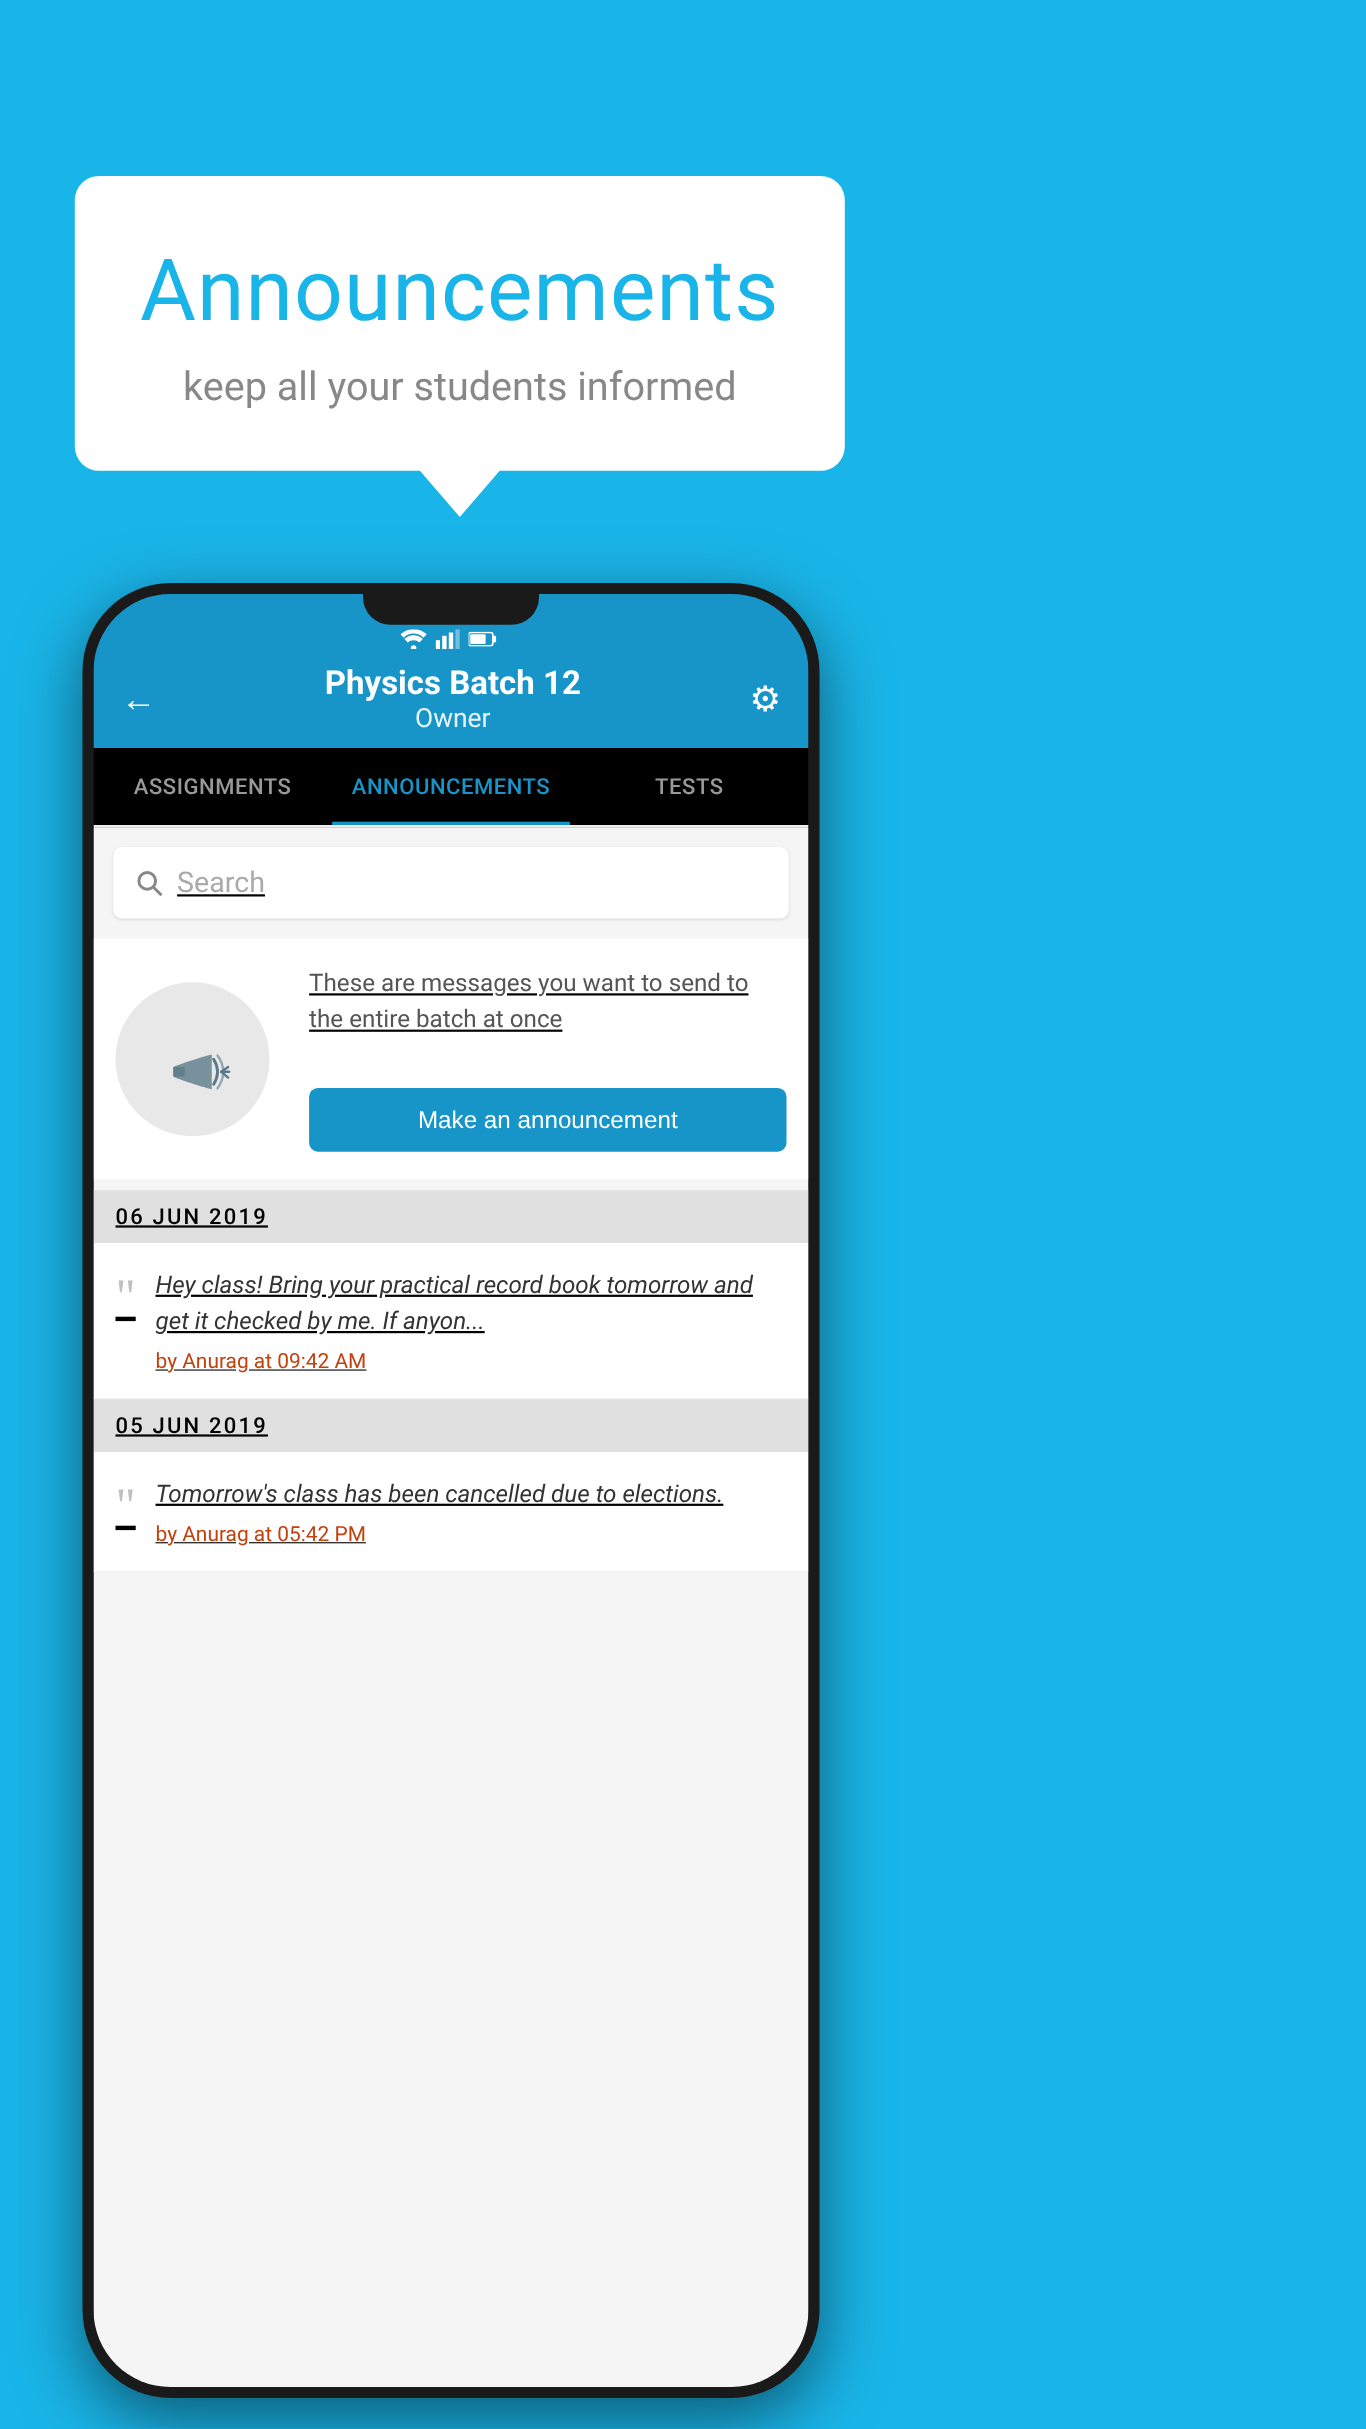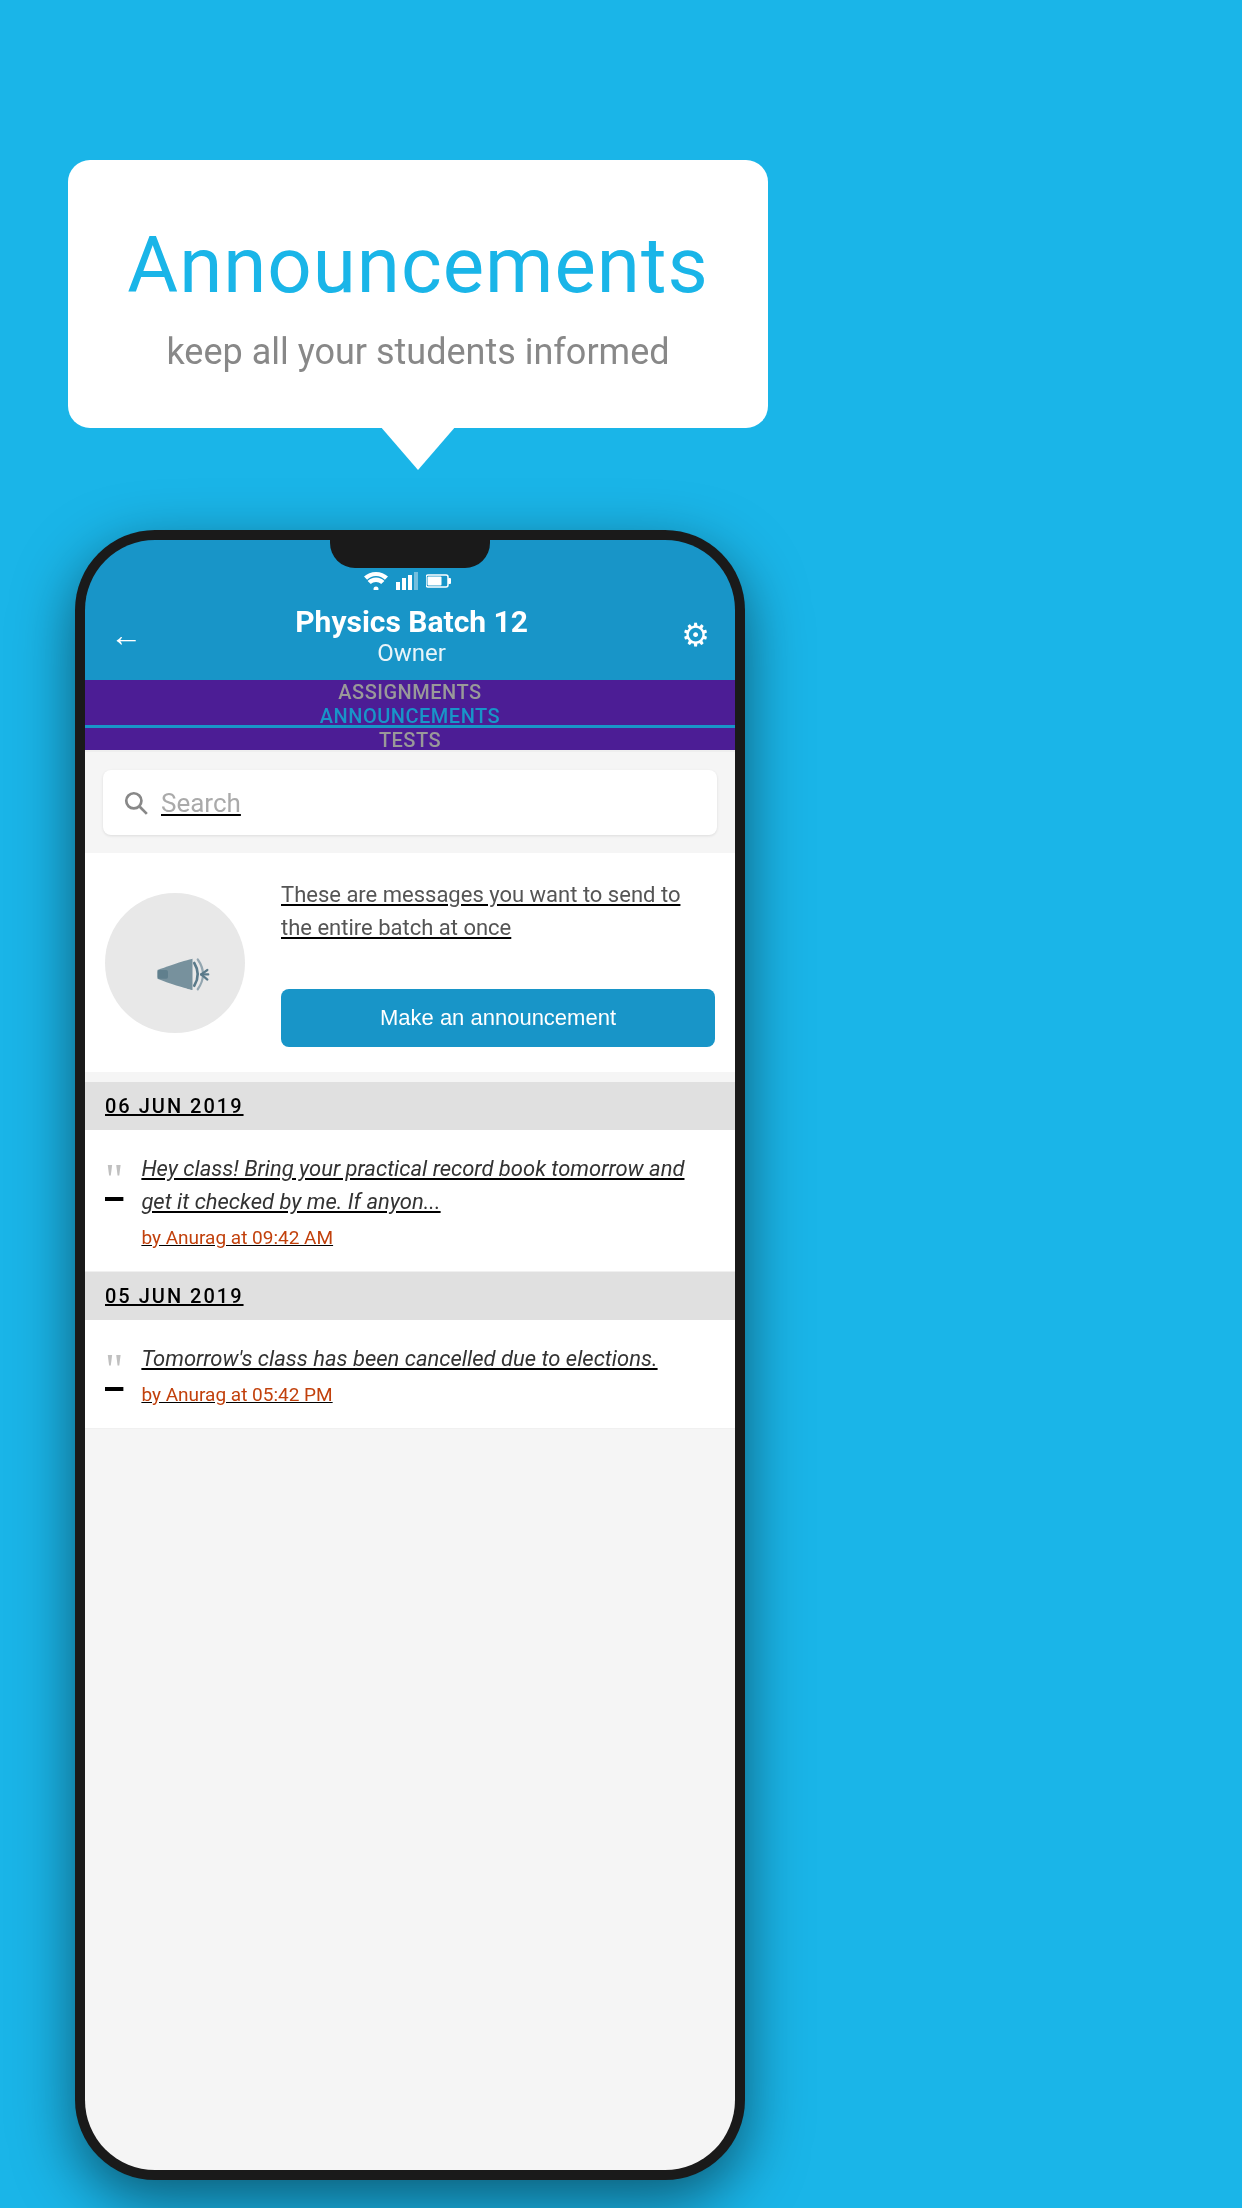--- a/index.html
+++ b/index.html
@@ -141,25 +141,24 @@
     }
 
     .gear-icon {
       font-size: 32px;
       color: white;
       cursor: pointer;
     }
 
     
     .tabs-bar {
-      background: #4c1d95;
+      background: #000000;
       display: flex;
       border-bottom: 2px solid #eee;
       height: 72px;
-      flex-direction: column;
     }
 
     .tab-item {
       flex: 1;
       display: flex;
       align-items: center;
       justify-content: center;
       font-size: 20px;
       font-weight: 500;
       color: #999;

